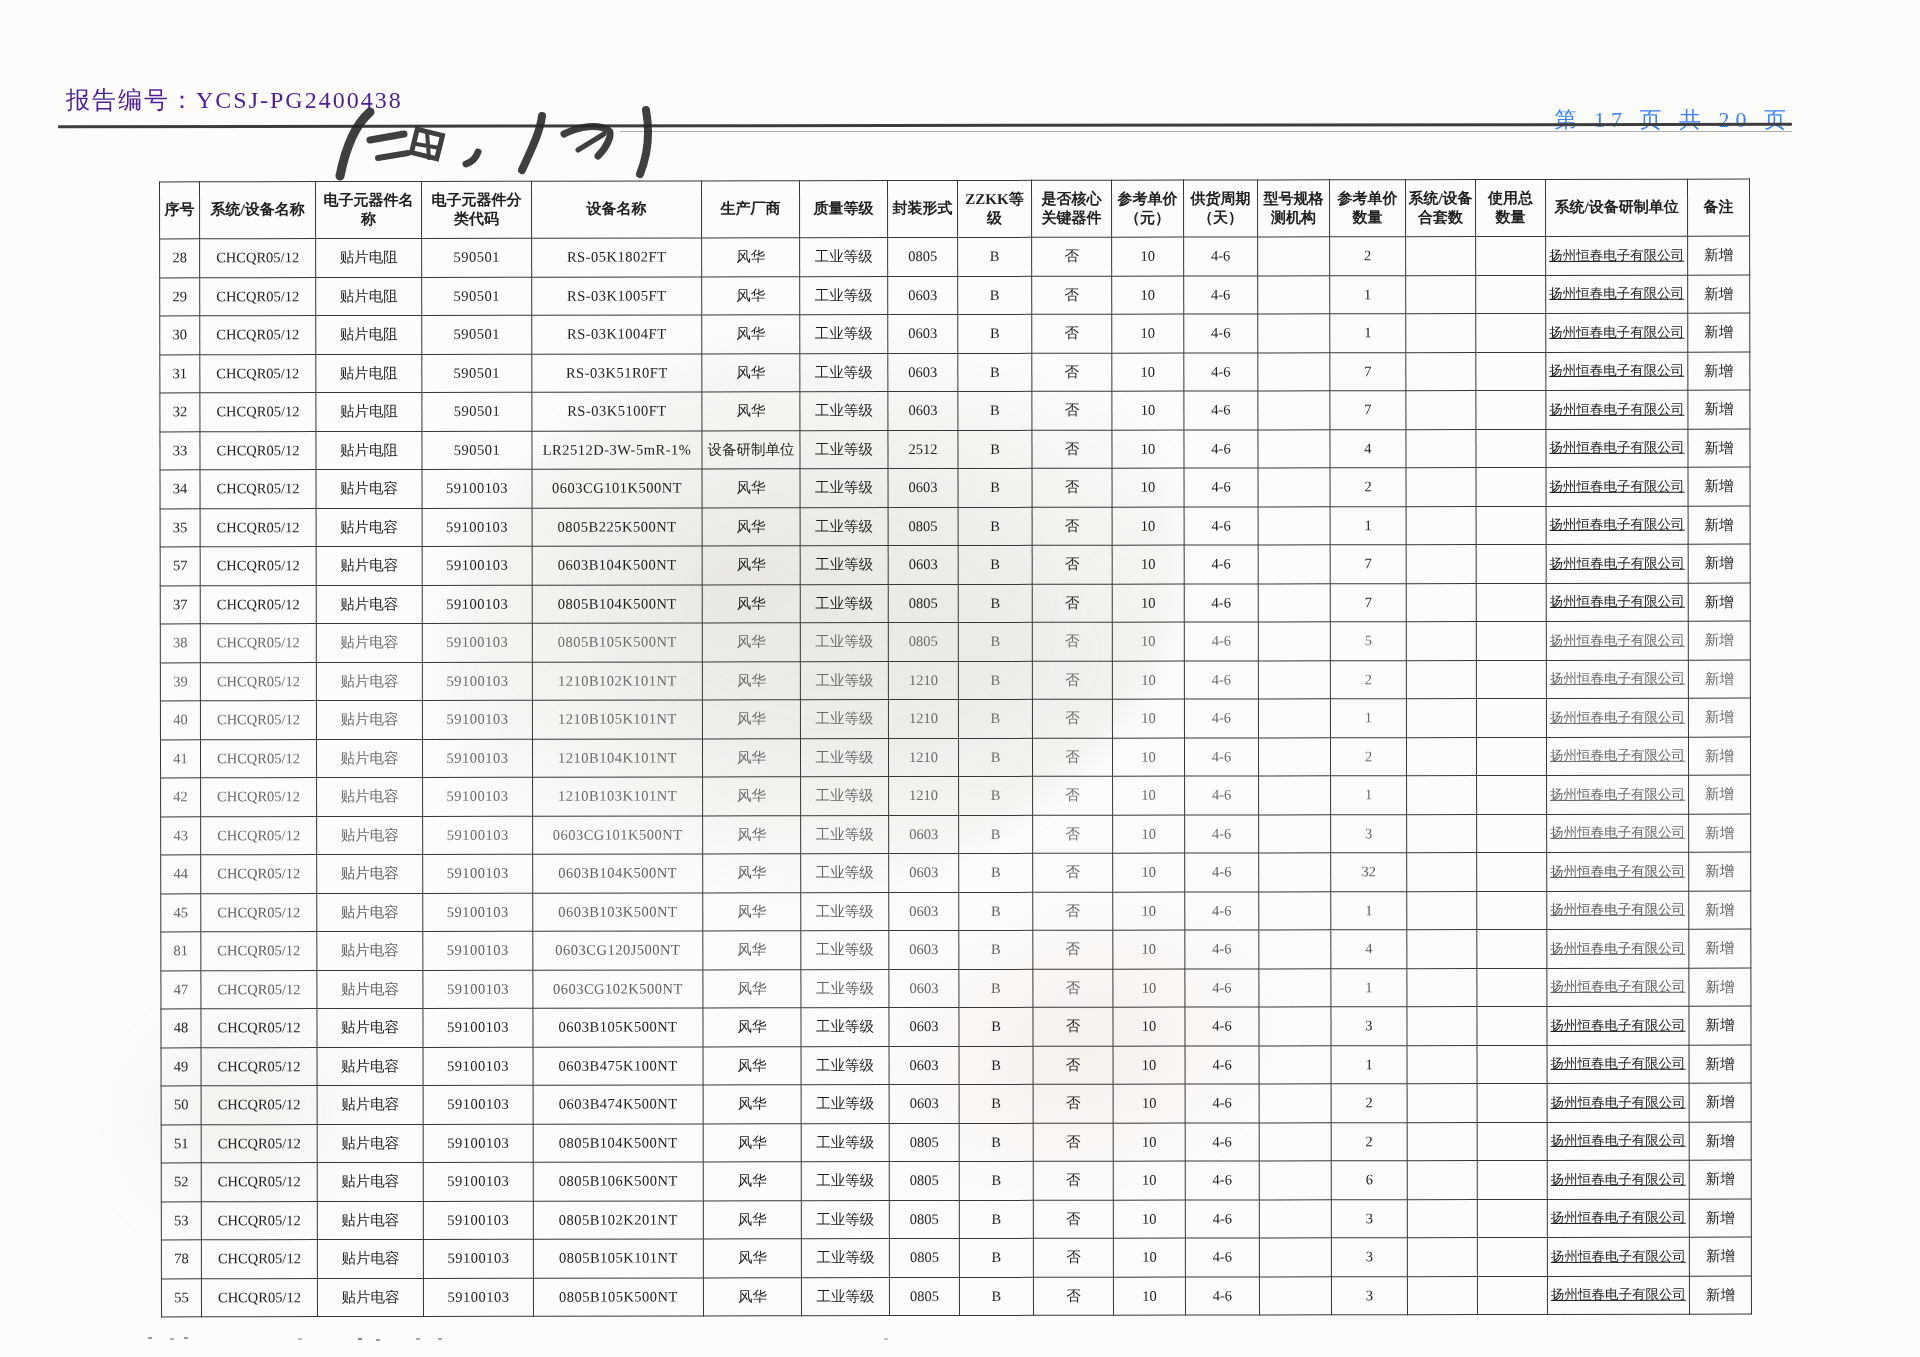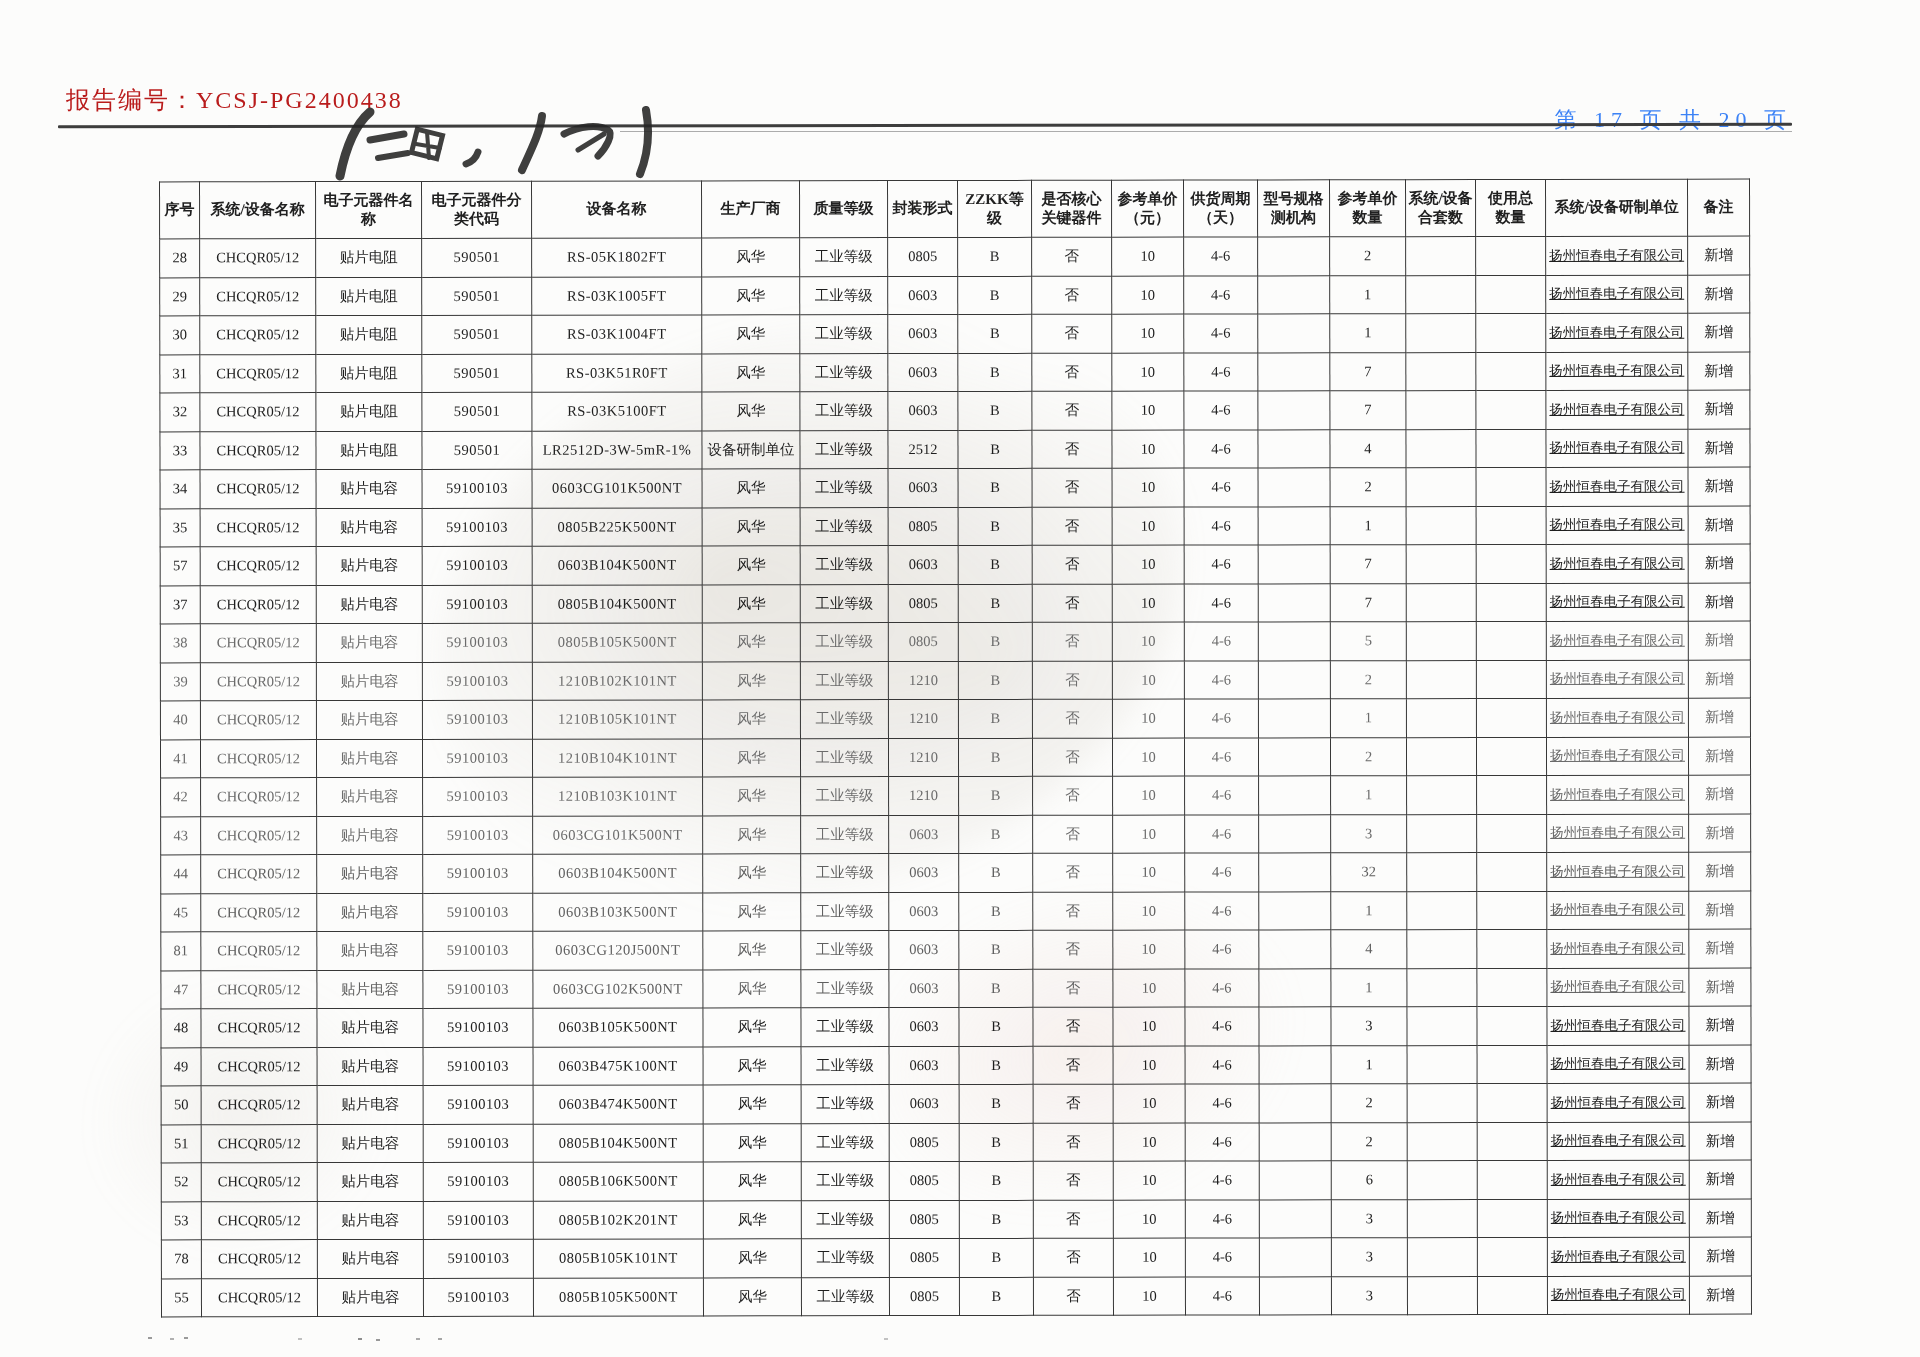--- a/index.html
+++ b/index.html
@@ -8,21 +8,21 @@
     width:1920px;height:1357px;
     background:#fcfcfb;
     font-family:"Liberation Serif","DejaVu Serif",serif;
     color:#1c1c1c;
     overflow:hidden;
   }
   
   .doc-header{position:absolute;left:0;top:0;width:1920px;height:130px;}
   .report-no{
     position:absolute;left:66px;top:84px;
-    font-size:24px;letter-spacing:2px;color:#b91c1c;
+    font-size:24px;letter-spacing:2px;color:#4c1d95;
   }
   .page-indicator{
     position:absolute;right:128px;top:105px;
     font-size:22px;letter-spacing:6px;color:#3b82f6;
   }
   .header-rule{
     position:absolute;left:58px;top:124px;width:1734px;height:3px;
     background:#3d3d3d;border-radius:1px;
     transform:rotate(-0.08deg);
   }

